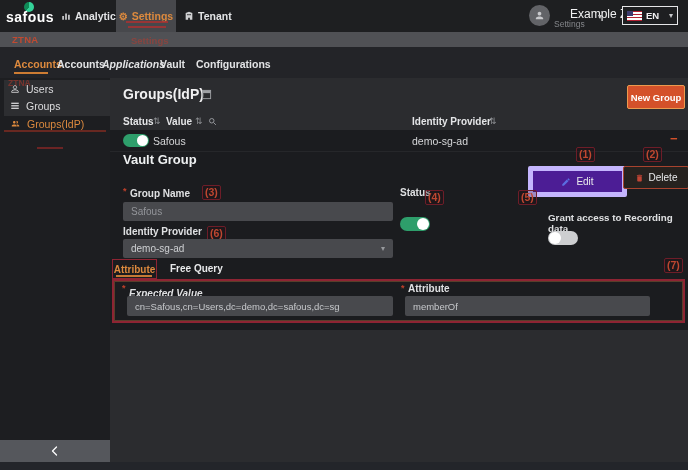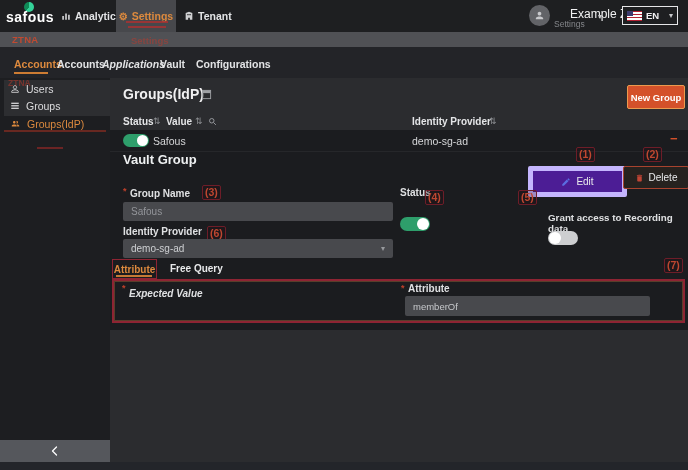--- a/index.html
+++ b/index.html
@@ -280,18 +280,19 @@
   </div>
   <div class="abs freequery-tab">
     <span>Free Query</span>
   </div>
   <div class="abs ann" style="left:664px;top:258px;">(7)</div>
 
   <div class="abs red-rect"></div>
 
   <span class="abs req" style="left:122px;top:283px;">*</span>
   <div class="abs fld-label" style="left:129px;top:288px;font-style:italic;">Expected Value</div>
+  <input class="abs inputbox" style="left: 127px; top: 296px; width: 266px; height: 20px; font-size: 9.5px;" readonly="" value="cn=Safous,cn=Users,dc=demo,dc=safous,dc=sg">
 
   <span class="abs req" style="left:401px;top:283px;">*</span>
   <div class="abs fld-label" style="left:408px;top:283px;">Attribute</div>
   <input class="abs inputbox" style="left: 405px; top: 296px; width: 245px; height: 20px; font-size: 9.5px;" readonly="" value="memberOf">
 
 </div>
 
 </body></html>

